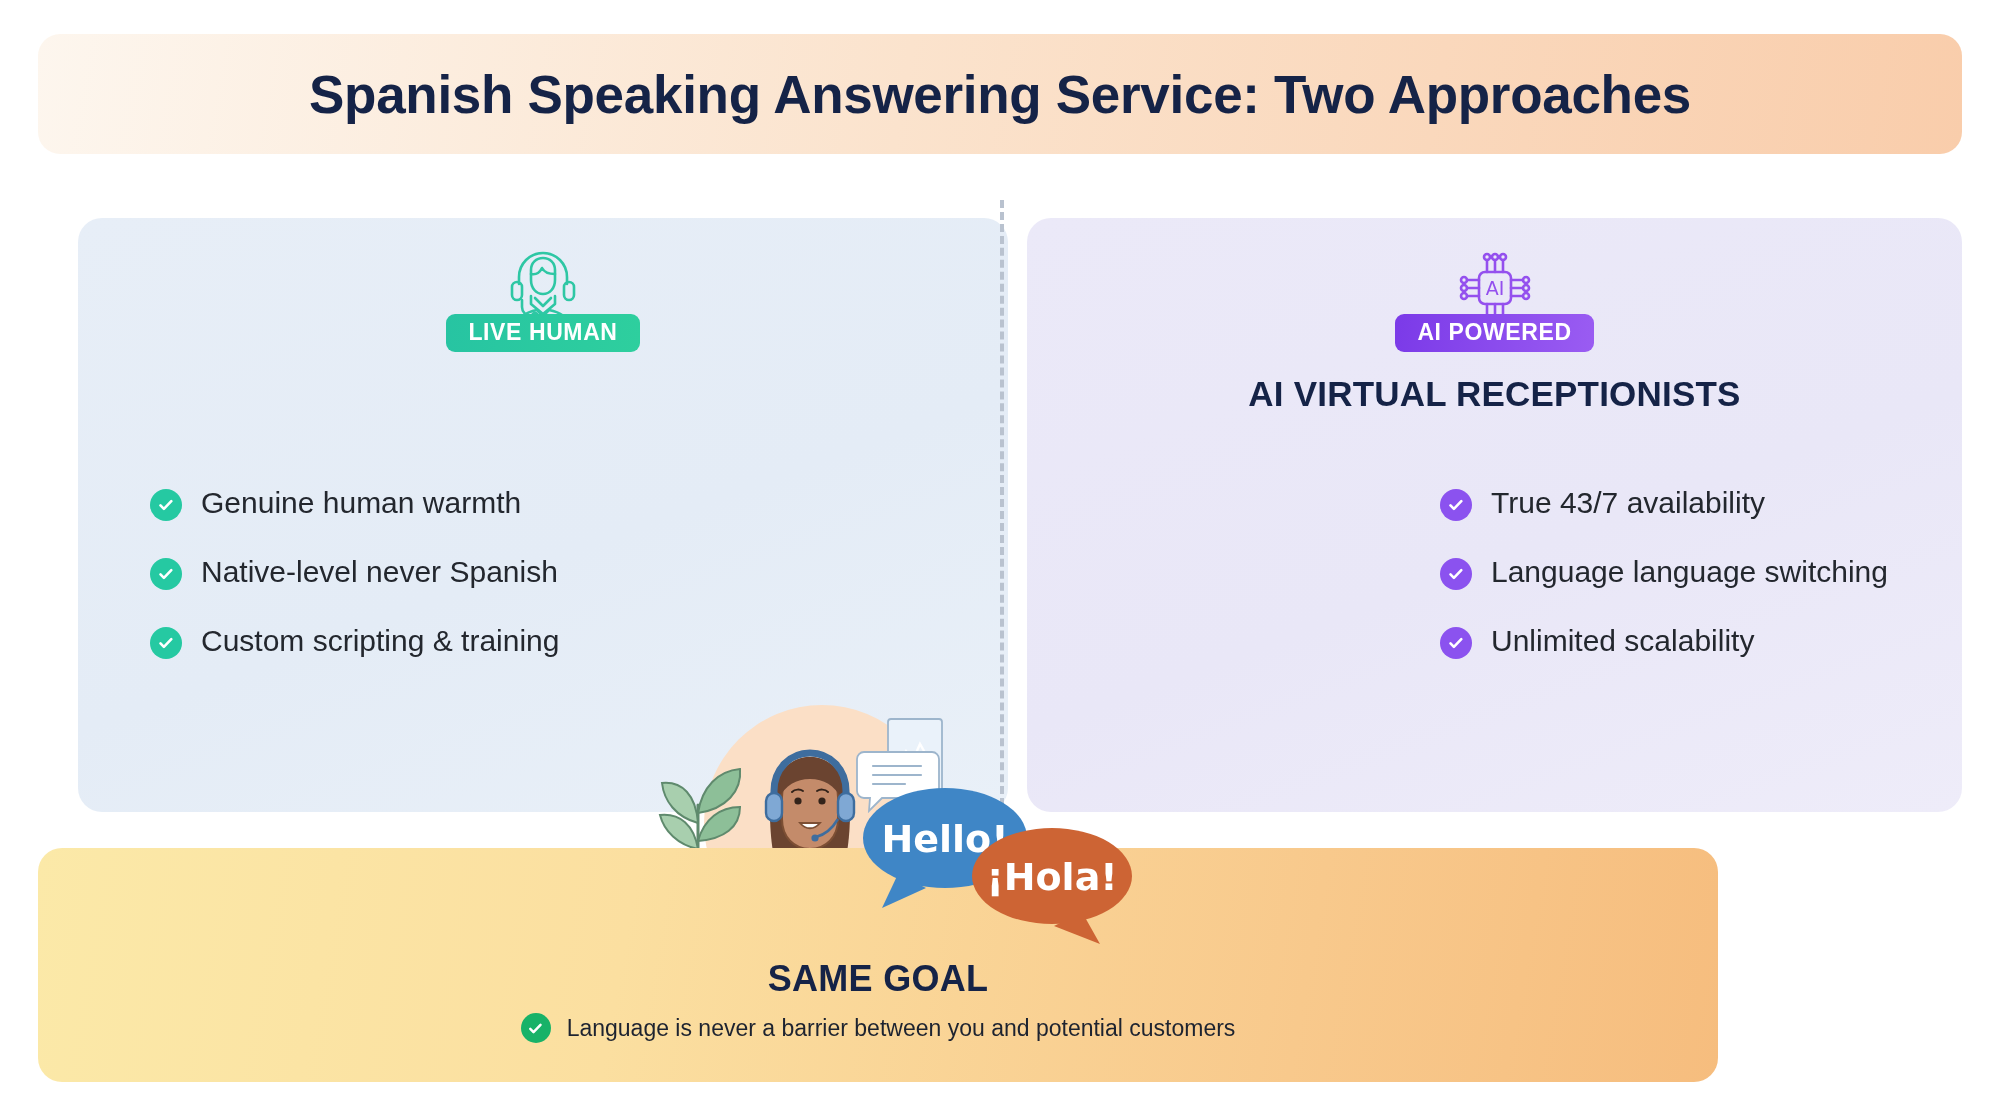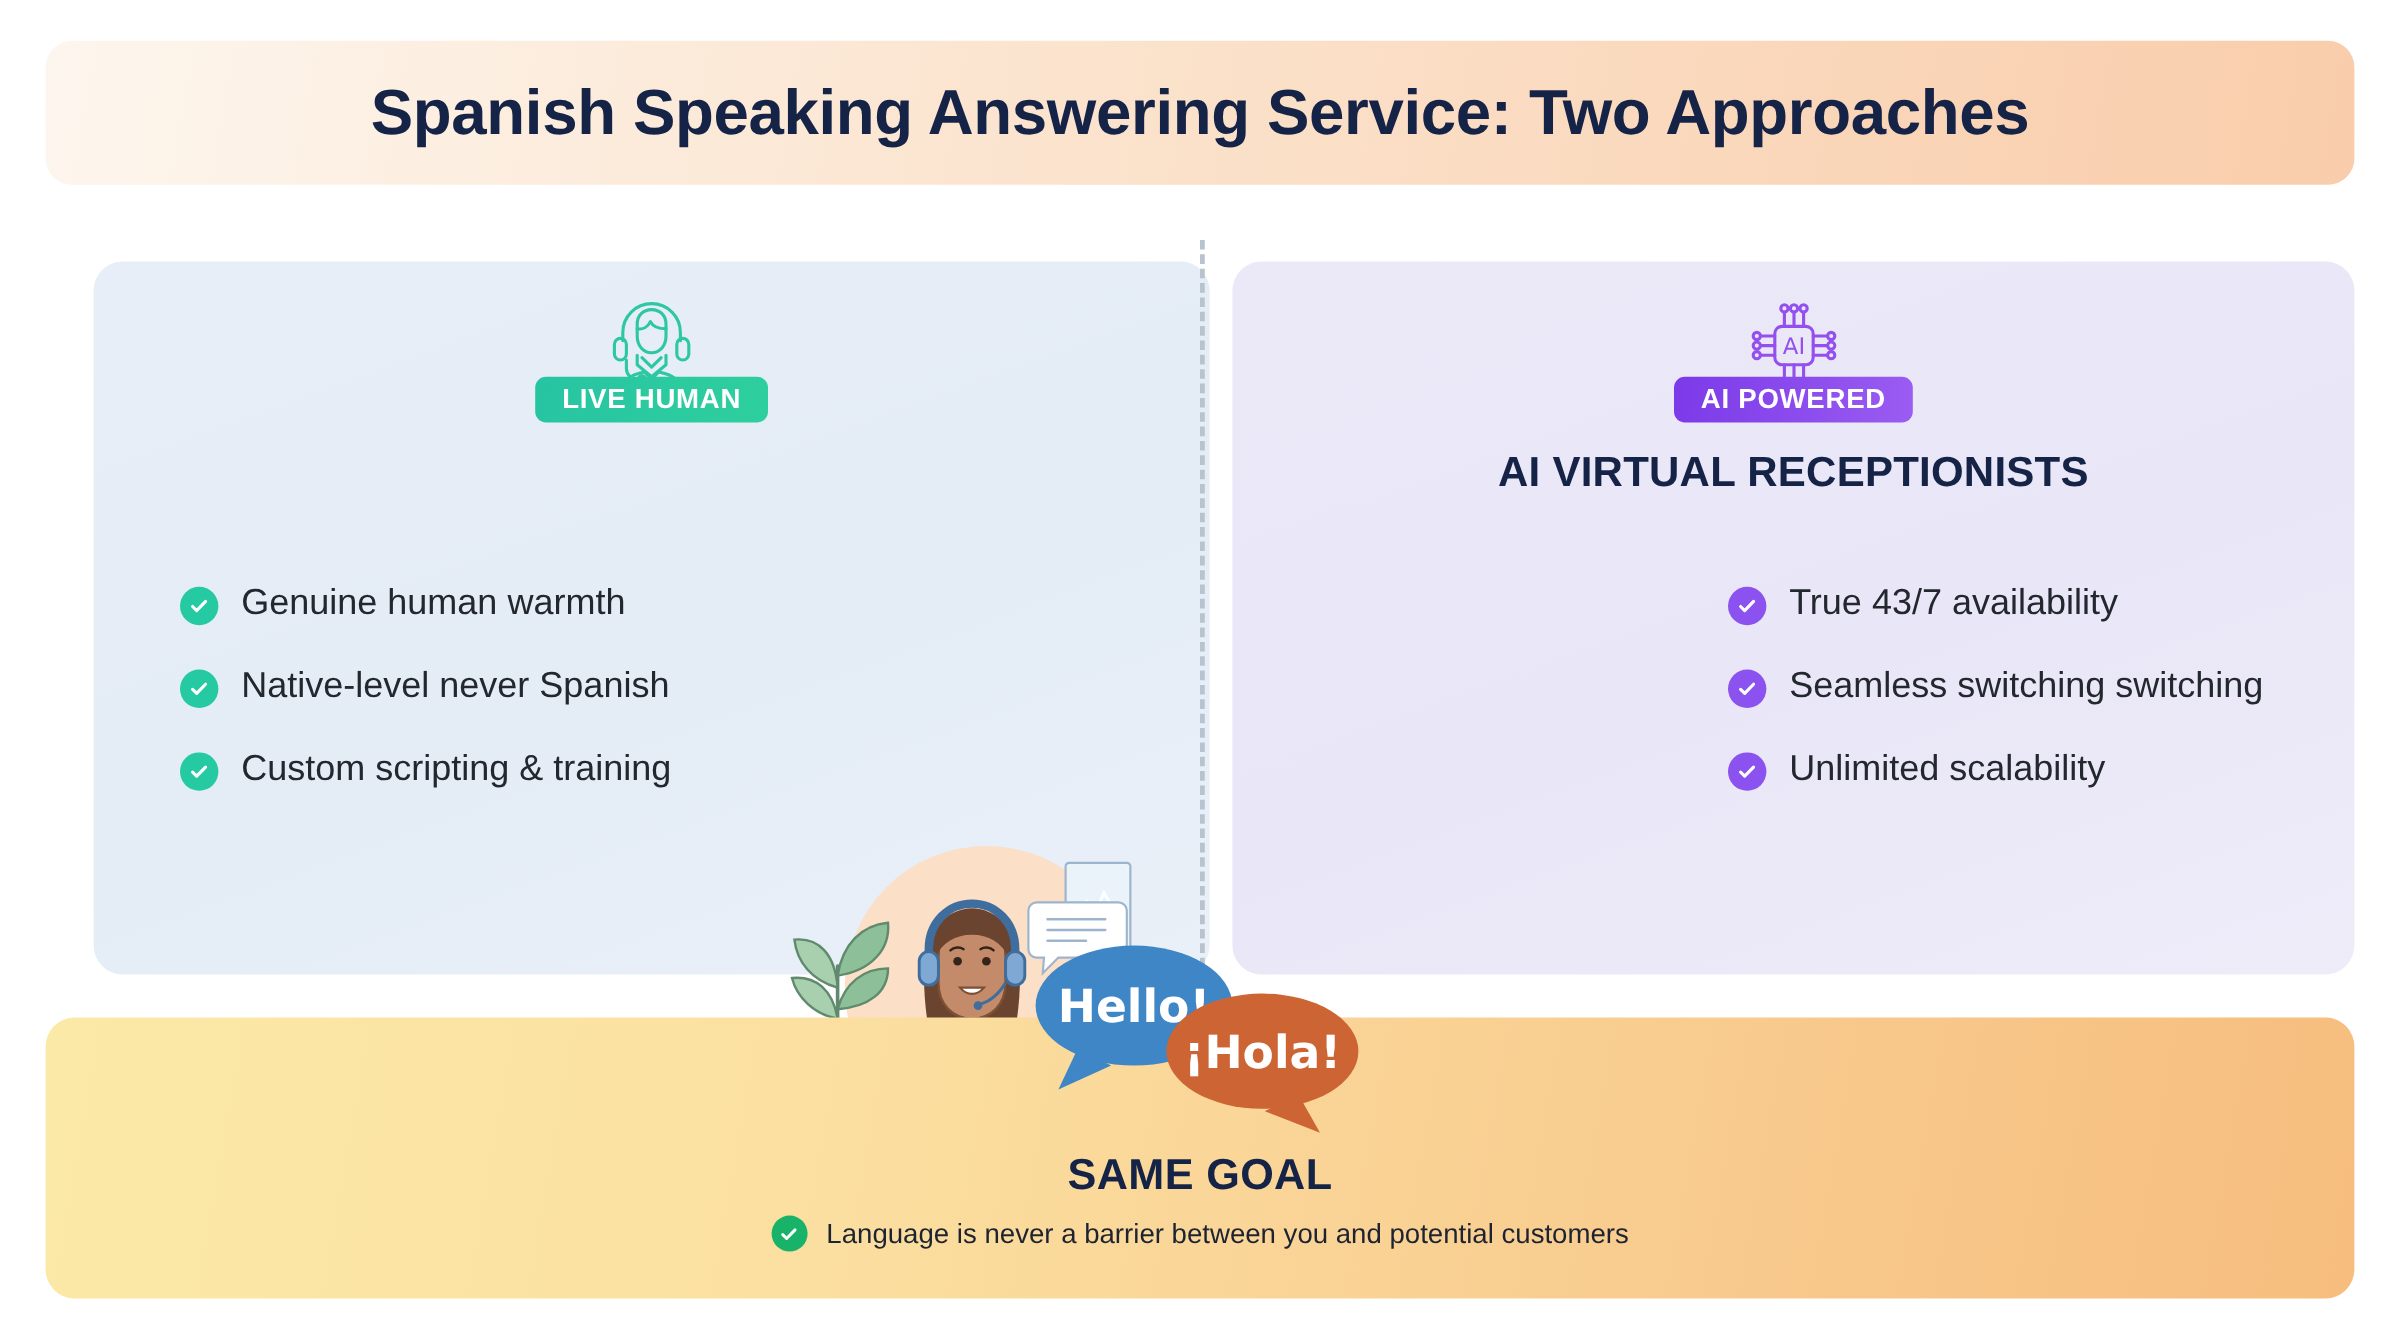--- a/index.html
+++ b/index.html
@@ -153,21 +153,21 @@
     width: 400px;
     height: 320px;
   }
   .illus-human svg, .illus-phone svg { display: block; width: 100%; height: 100%; }
 
   
   .bottom-banner {
     position: absolute;
     left: 38px;
     top: 848px;
-    width: 1924px;
+    width: 1680px;
     height: 234px;
     border-radius: 24px;
     background: linear-gradient(100deg, #fbe9a8 0%, #fbdfa0 35%, #f8c98c 75%, #f6bd7e 100%);
   }
   .same-goal {
     position: absolute;
     left: 0;
     right: 0;
     top: 110px;
     text-align: center;
@@ -375,21 +375,21 @@
             </svg>
         </span>
         <span class="bullet-text">True 43/7 availability</span>
       </div>
       <div class="bullet">
         <span class="bullet-icon purple">
           <svg width="20" height="20" viewBox="0 0 20 20">
               <path d="M4.5 10.4l3.4 3.4 7.4-7.6" fill="none" stroke="#ffffff" stroke-width="2.6" stroke-linecap="round" stroke-linejoin="round"></path>
             </svg>
         </span>
-        <span class="bullet-text">Seamless switching switching</span>
+        <span class="bullet-text">Language language switching</span>
       </div>
       <div class="bullet">
         <span class="bullet-icon purple">
           <svg width="20" height="20" viewBox="0 0 20 20">
               <path d="M4.5 10.4l3.4 3.4 7.4-7.6" fill="none" stroke="#ffffff" stroke-width="2.6" stroke-linecap="round" stroke-linejoin="round"></path>
             </svg>
         </span>
         <span class="bullet-text">Unlimited scalability</span>
       </div>
     </div>

